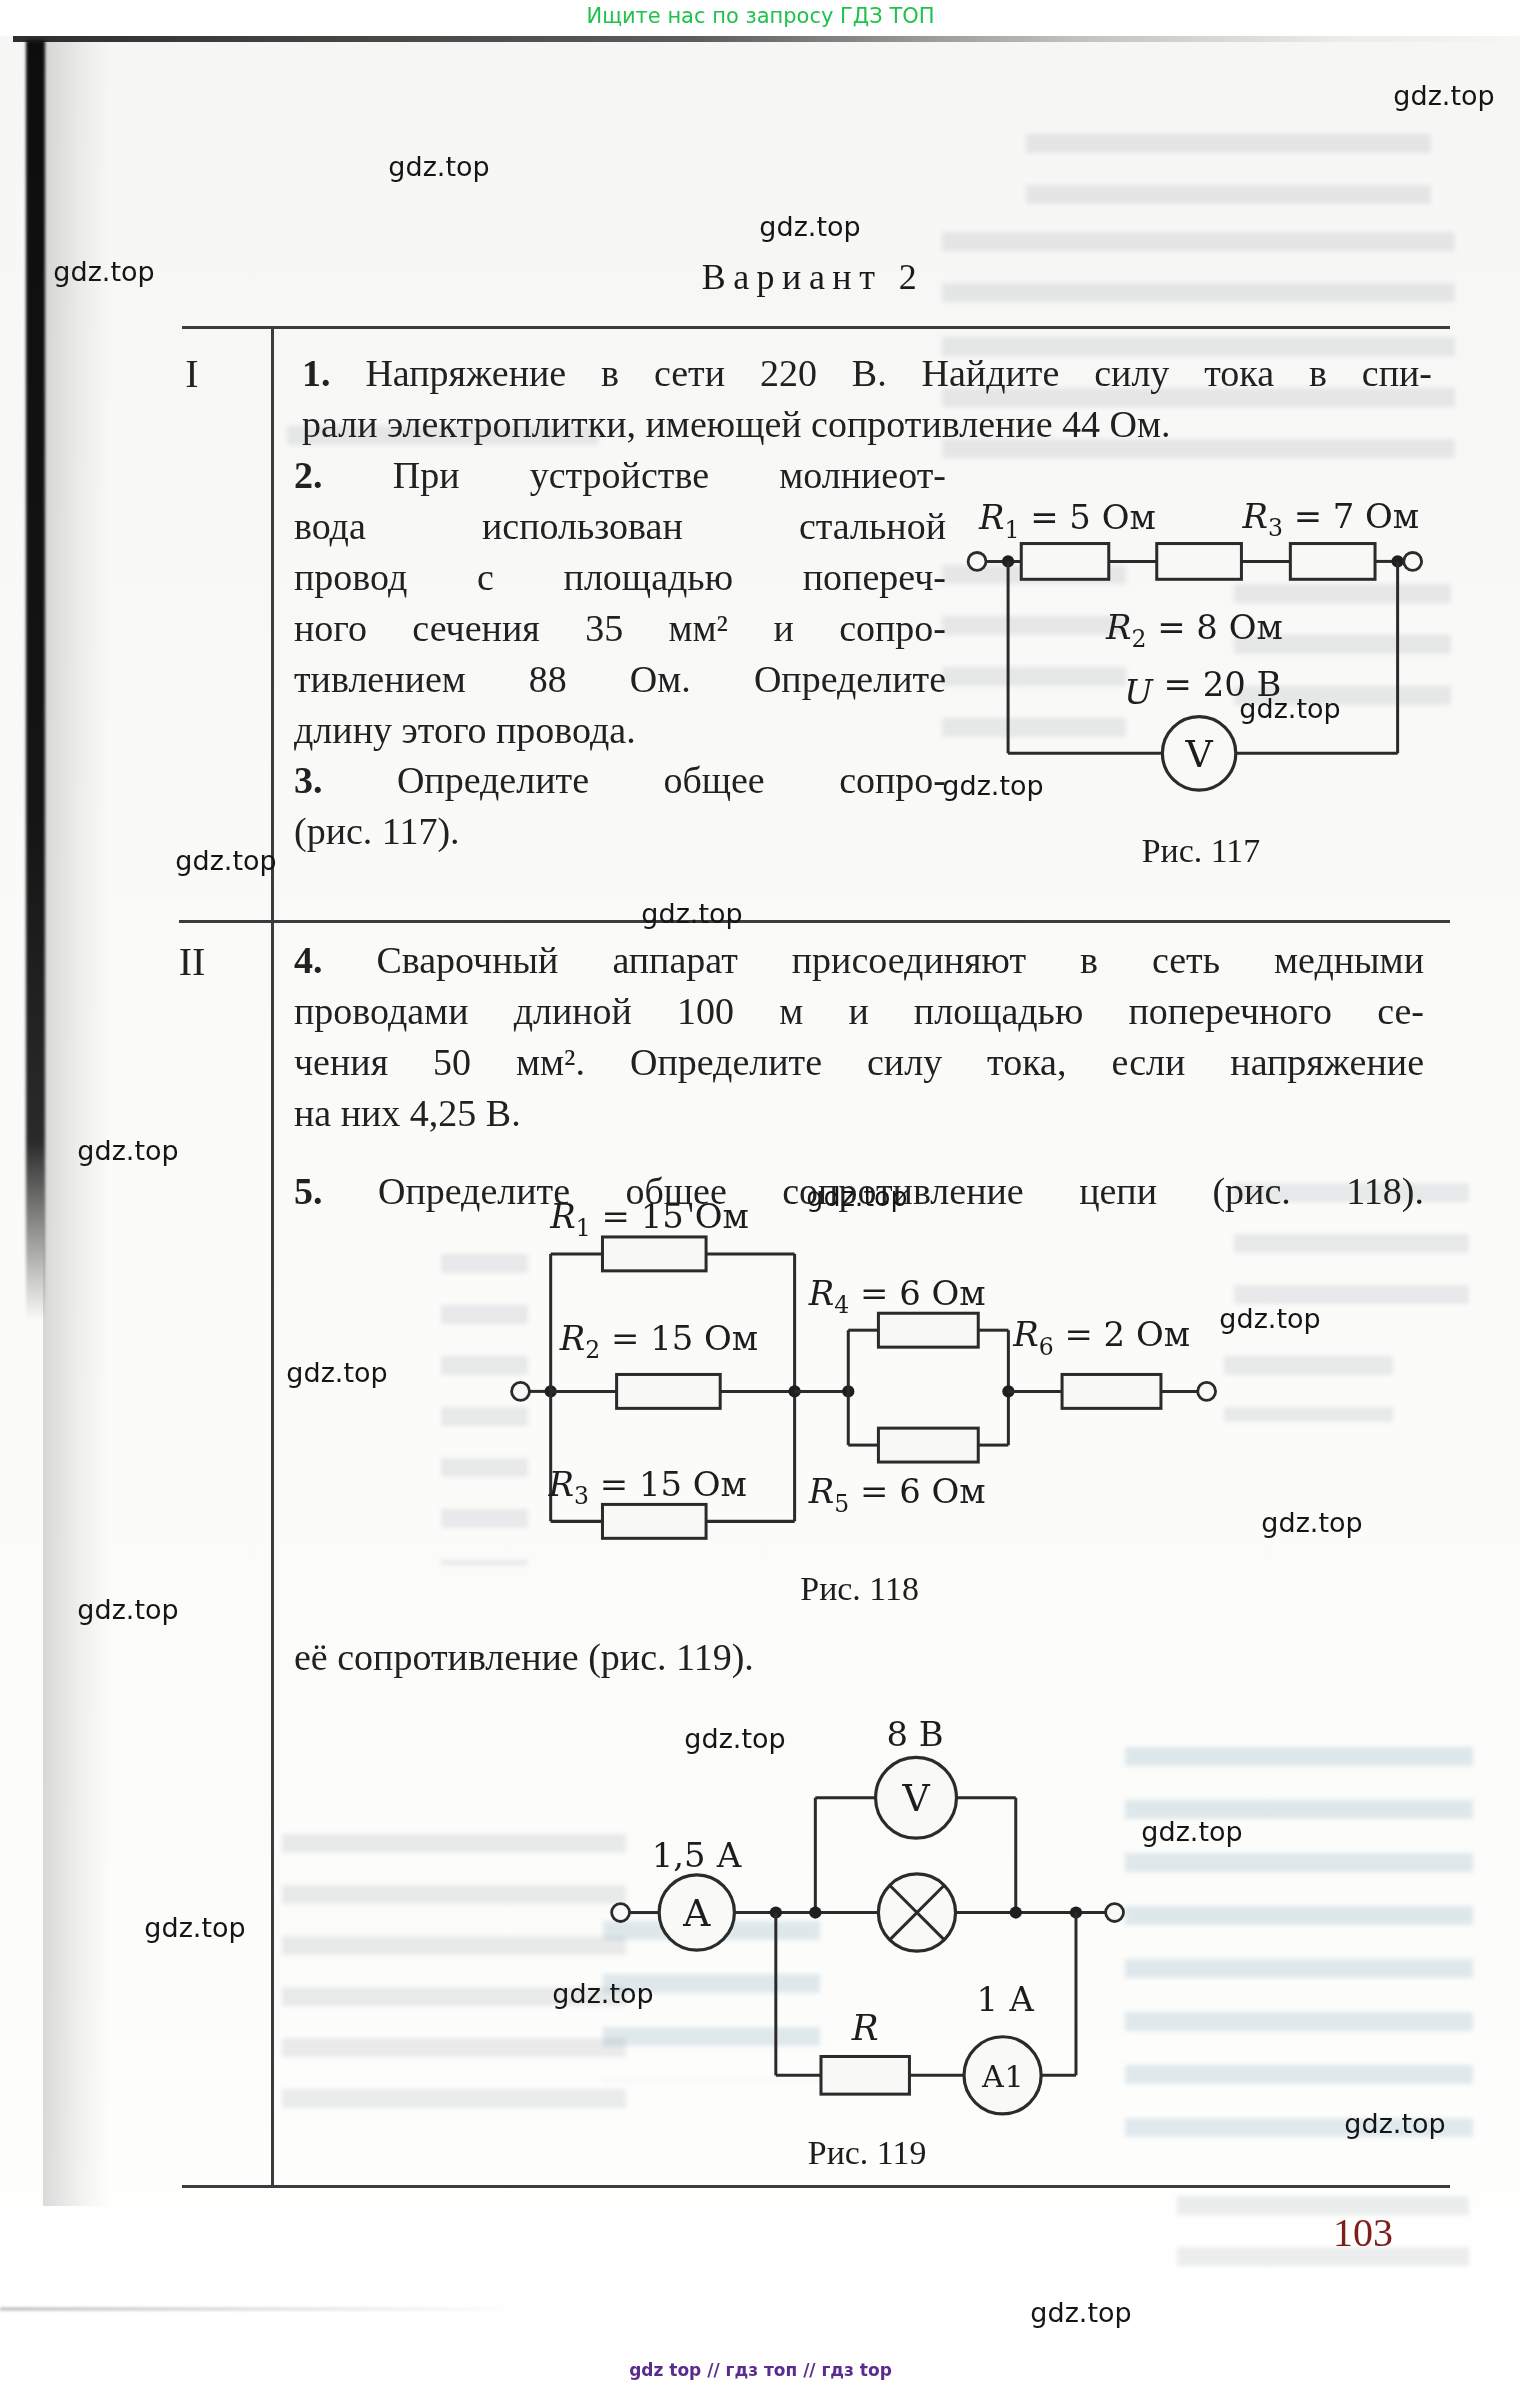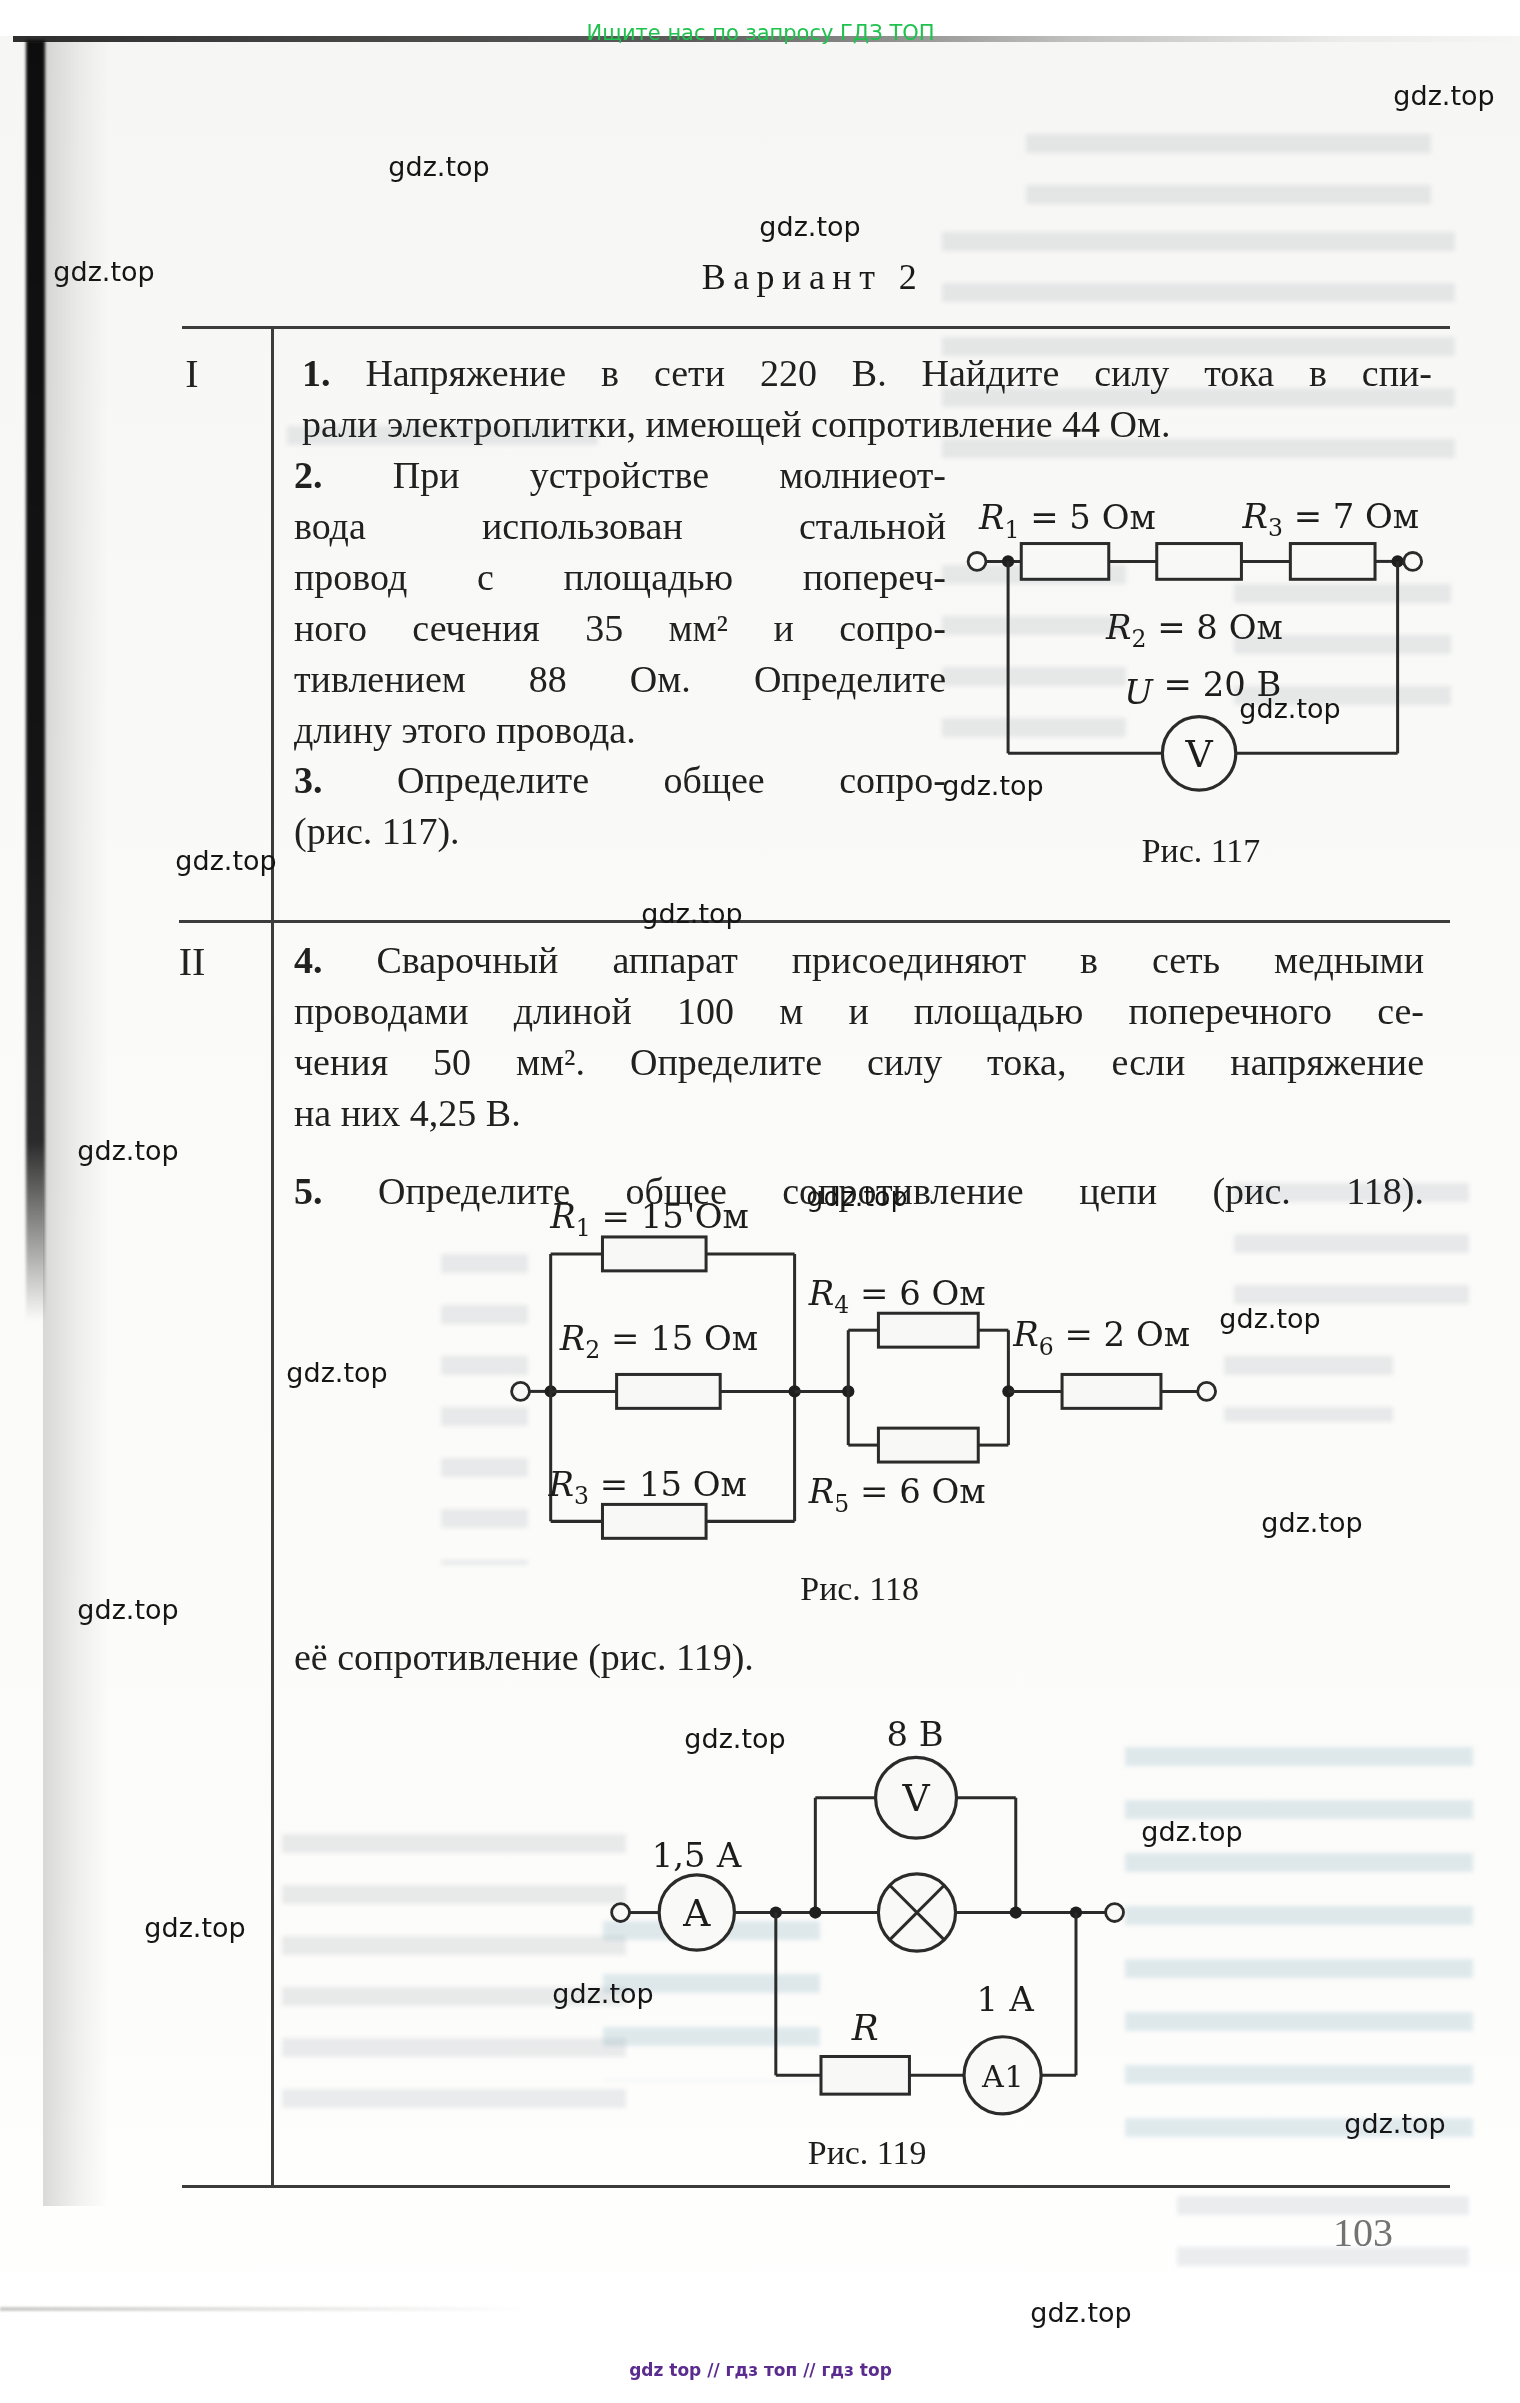--- a/index.html
+++ b/index.html
@@ -15,21 +15,21 @@
     filter:blur(0.6px);}
   .spine-band{position:absolute; left:26px; top:40px; width:19px; height:1281px; z-index:2;
     background:linear-gradient(180deg,#0d0d0d 0%,#141414 60%,#2a2a2a 86%, rgba(40,40,40,0) 100%);
     filter:blur(1.4px);}
   .spine-shadow{position:absolute; left:43px; top:40px; width:66px; height:2166px; z-index:1;
     background:linear-gradient(90deg, rgba(0,0,0,.14) 0%, rgba(0,0,0,.05) 55%, rgba(0,0,0,0) 100%);}
   .page-bottom-smudge{position:absolute; left:0; top:2307px; width:527px; height:3.8px; z-index:2;
     background:linear-gradient(90deg, rgba(150,150,145,.5), rgba(150,150,145,0)); filter:blur(0.9px);}
 
   
-  .promo{position:absolute; left:0; top:21px; width:1521px; text-align:center; z-index:50;
+  .promo{position:absolute; left:0; top:4px; width:1521px; text-align:center; z-index:50;
     font-family:"DejaVu Sans", sans-serif; font-size:21px; color:#1ec24c;}
   .footer{position:absolute; left:0; top:2360px; width:1521px; text-align:center; z-index:50;
     font-family:"DejaVu Sans", sans-serif; font-size:17px; font-weight:bold; color:#5b2c8f;}
 
   
   .wm{position:absolute; transform:translate(-50%,-50%); z-index:40; white-space:nowrap;
     font-family:"DejaVu Sans", sans-serif; font-size:27px; color:#151515;}
 
   
   .ghost{position:absolute; z-index:1; filter:blur(1.9px); pointer-events:none;}
@@ -42,21 +42,21 @@
   .title{position:absolute; left:107px; top:256px; width:1412px; text-align:center; z-index:10;
     font-size:36px; letter-spacing:7.5px; color:#1a1a1a;}
   .roman{position:absolute; width:56px; text-align:center; z-index:10; font-size:40px; color:#222;}
 
   .problem{position:absolute; z-index:12; color:#212121;}
   .problem .line{font-size:38px; line-height:51px; white-space:normal;}
   .problem .line.j{text-align:justify; text-align-last:justify;}
   .problem b.num{font-weight:bold;}
 
   .pagenum{position:absolute; left:1299px; top:2209px; width:94px; text-align:right; z-index:12;
-    font-size:40px; color:#737373;}
+    font-size:40px; color:#7f1d1d;}
 
   
   svg.fig{position:absolute; z-index:12; overflow:visible;}
   .fig line, .fig rect{stroke:#2b2b2b; stroke-width:3.2; fill:none;}
   .fig rect{fill:#f8f8f6;}
   .fig .term{fill:#f9f9f7; stroke:#2b2b2b; stroke-width:3;}
   .fig .node{fill:#1f1f1f; stroke:none;}
   .fig .meterc{fill:#f9f9f7; stroke:#2b2b2b; stroke-width:3.4;}
   .fig text{fill:#1d1d1d; stroke:none;}
   .figlbl{font-family:"DejaVu Serif", serif; font-size:36px;}

